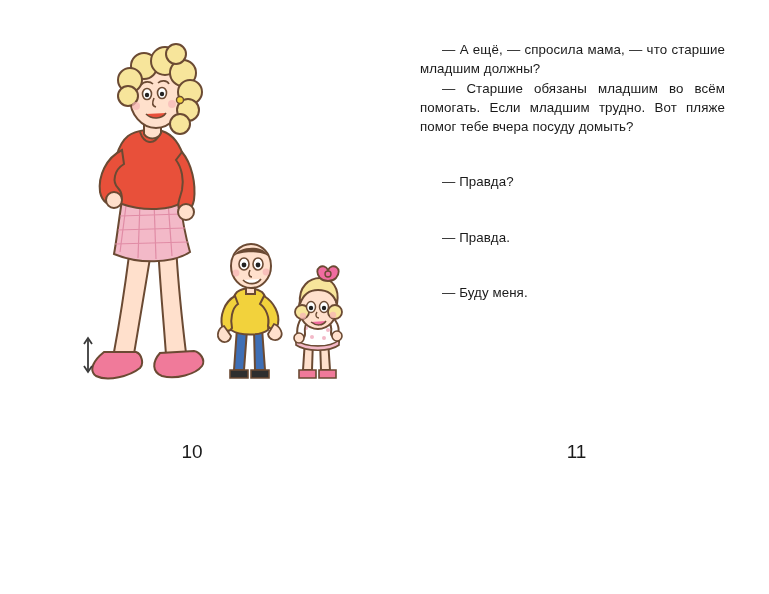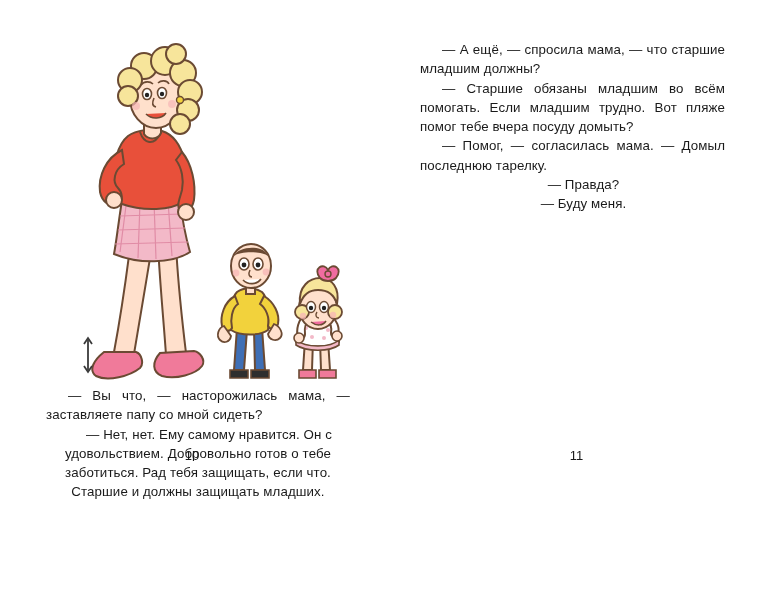--- a/index.html
+++ b/index.html
@@ -46,29 +46,30 @@
     text-align: justify;
     text-justify: inter-word;
     letter-spacing: 0.1px;
   }
   .para {
     margin: 0;
     text-indent: 22px;
     text-align: justify;
   }
   .para.last {
-    text-align: center;
+    text-align: left;
+    margin-top: 36px;
   }
   .page-number {
     position: absolute;
     bottom: 48px;
     width: 100%;
     left: 0;
     text-align: center;
-    font-size: 13px;
+    font-size: 19px;
     color: #1a1a1a;
   }
   .page-left .page-number { padding-right: 12px; }
   .page-right .page-number { padding-right: 8px; }
 
   svg { display: block; }
 </style>
 </head>
 <body>
 
@@ -200,33 +201,29 @@
         <circle cx="263" cy="268" r="2.2" fill="#222"></circle>
         <ellipse cx="276" cy="267" rx="4.5" ry="5.5" fill="#ffffff" stroke="#6b4a33" stroke-width="1.5"></ellipse>
         <circle cx="276" cy="268" r="2.2" fill="#222"></circle>
         <path d="M269 272 C267 275 268 278 271 278" fill="none" stroke="#6b4a33" stroke-width="1.4"></path>
         <path d="M263 282 C268 286 275 286 278 281" fill="#f06ca0" stroke="#6b4a33" stroke-width="1.5"></path>
         <circle cx="255" cy="276" r="3.2" fill="#f7b6b6" opacity="0.75"></circle>
         <circle cx="285" cy="275" r="3.2" fill="#f7b6b6" opacity="0.75"></circle>
       </svg>
     </div>
 
-    <div class="text-block">
-      <p class="para">— Вы что, — насторожилась мама, — заставляете папу со мной сидеть?</p>
-      <p class="para last">— Нет, нет. Ему самому нравится. Он с удовольствием. Добровольно готов о тебе заботиться. Рад тебя защищать, если что. Старшие и должны защищать младших.</p>
-    </div>
 
     <div class="page-number">10</div>
   </div>
 
   <div class="page page-right">
     <div class="text-block">
       <p class="para">— А ещё, — спросила мама, — что старшие младшим должны?</p>
       <p class="para">— Старшие обязаны младшим во всём помогать. Если младшим трудно. Вот пляже помог тебе вчера посуду домыть?</p>
-      <p class="para">— Помог, — согласилась мама. — Домыл последнюю тарелку.</p>
       <p class="para last">— Правда?</p>
+      <p class="para last">— Правда.</p>
       <p class="para last">— Буду меня.</p>
     </div>
 
     <div class="page-number">11</div>
   </div>
 
 </div>
 
 </body></html>

